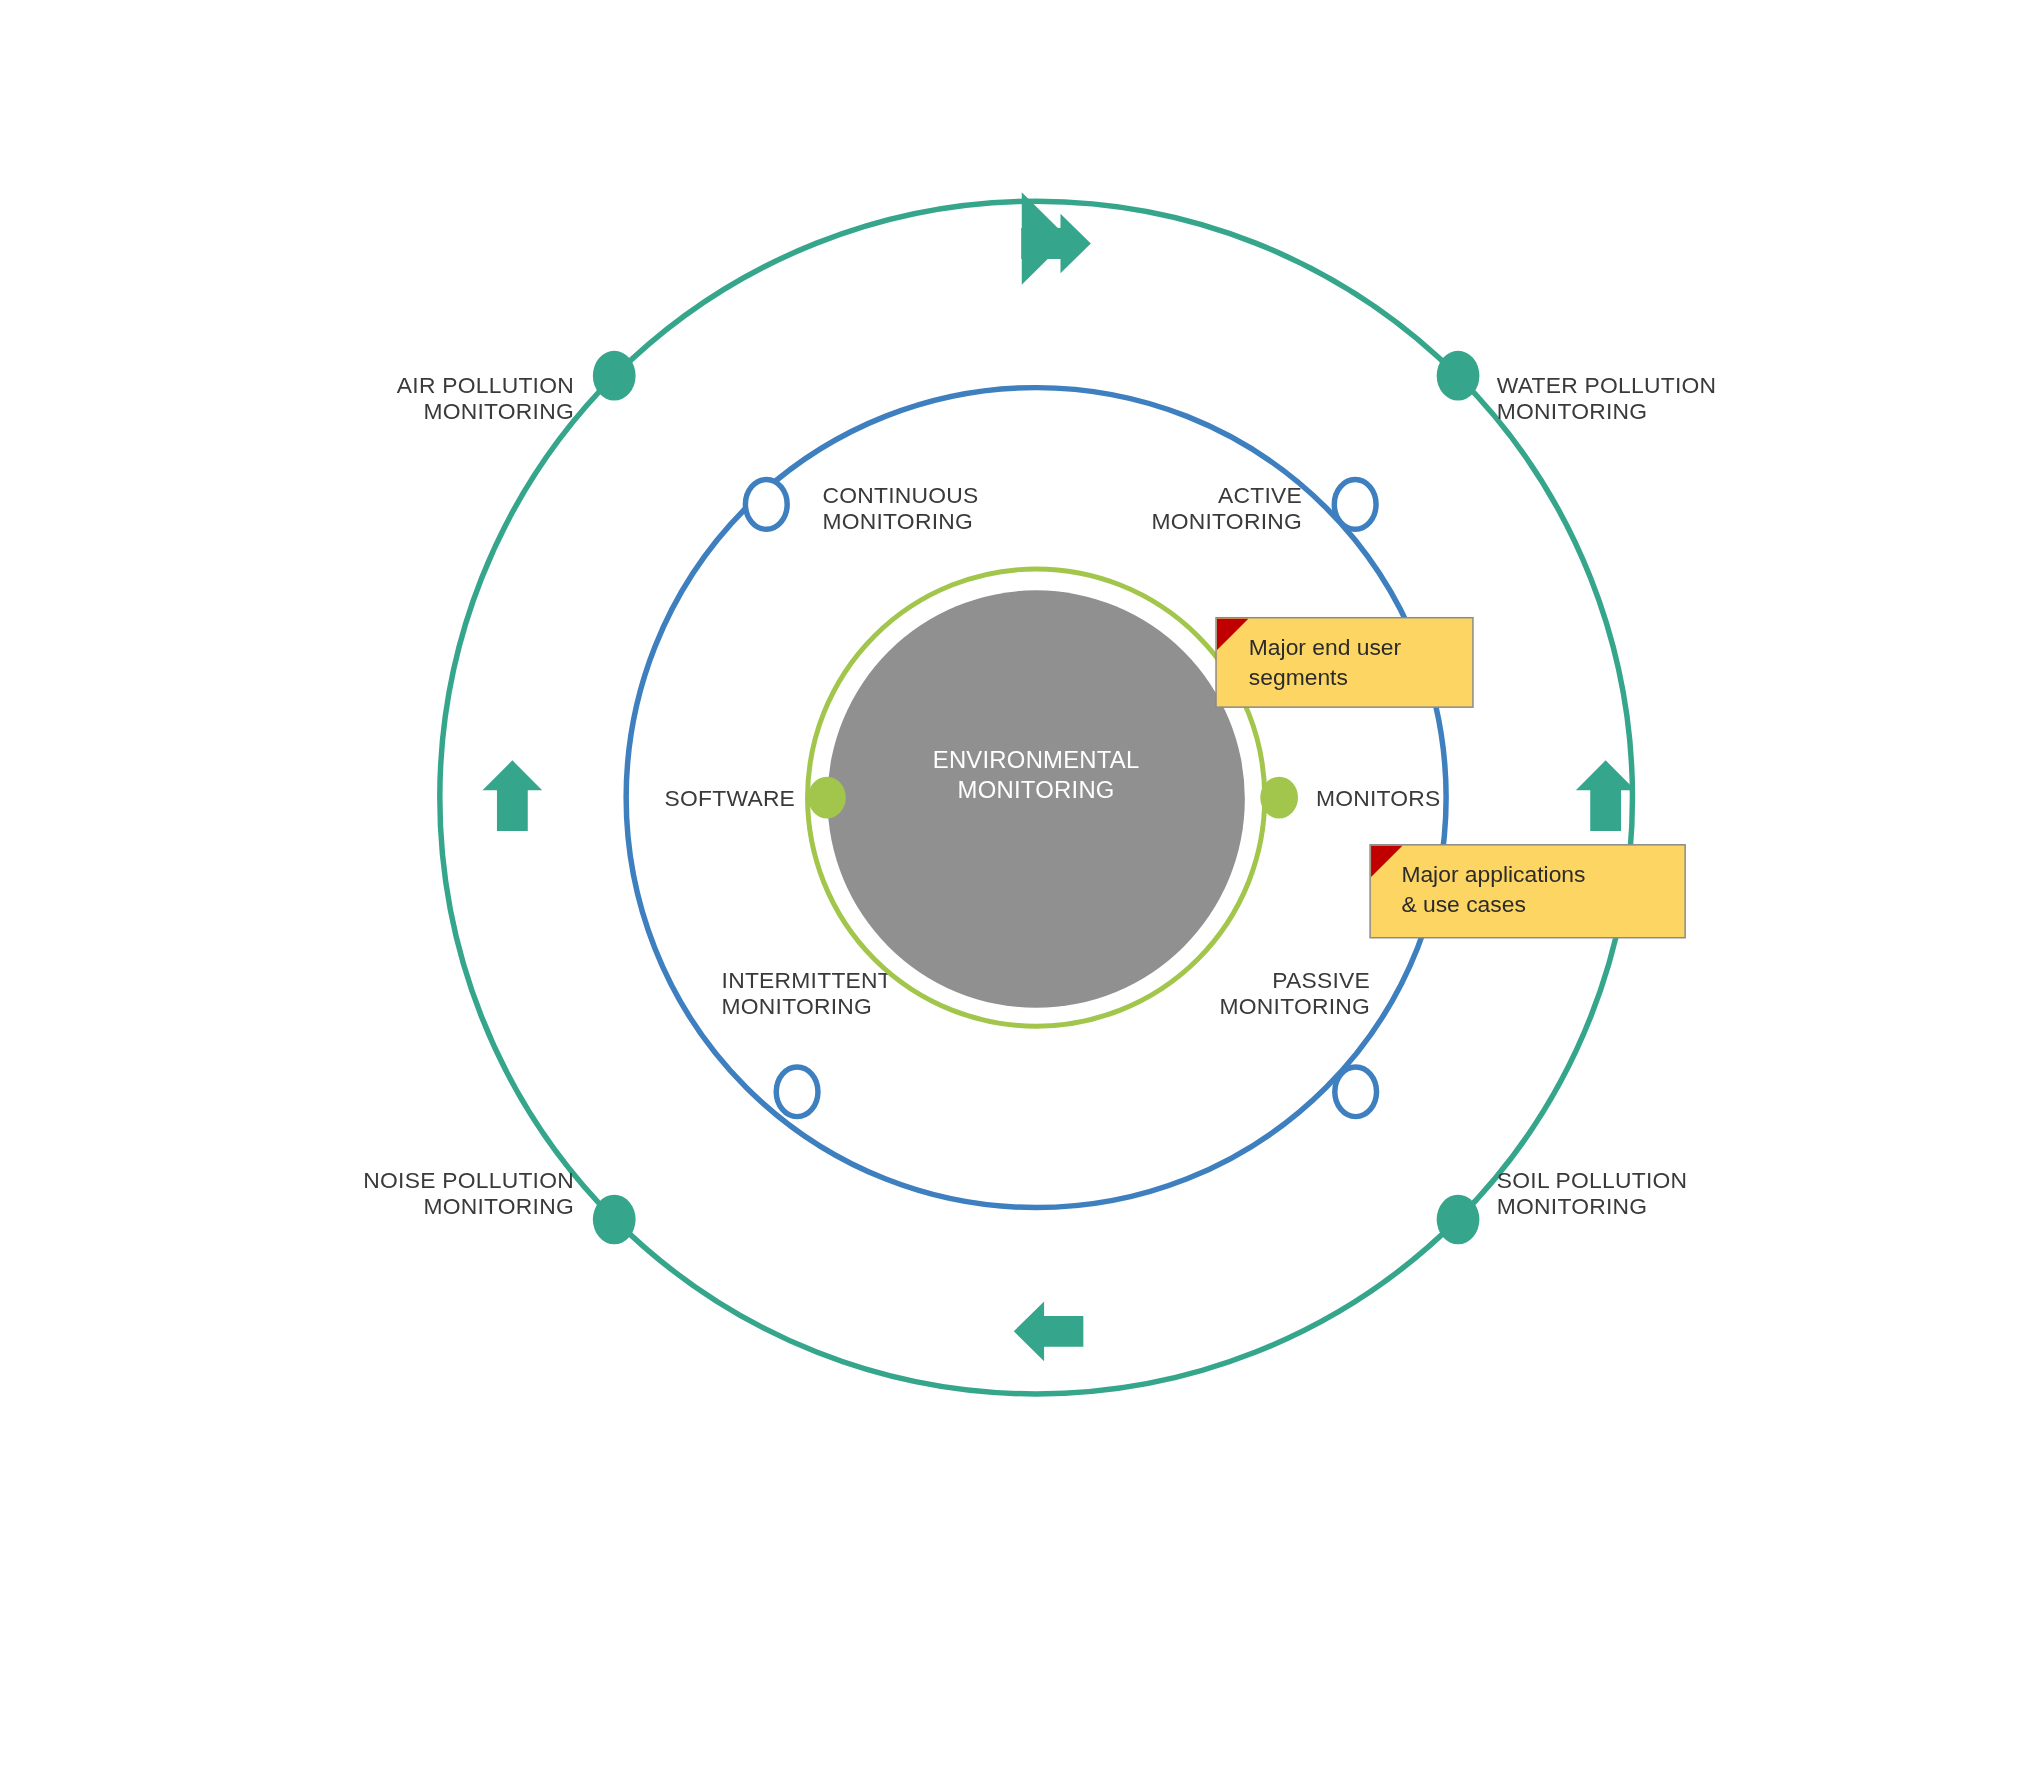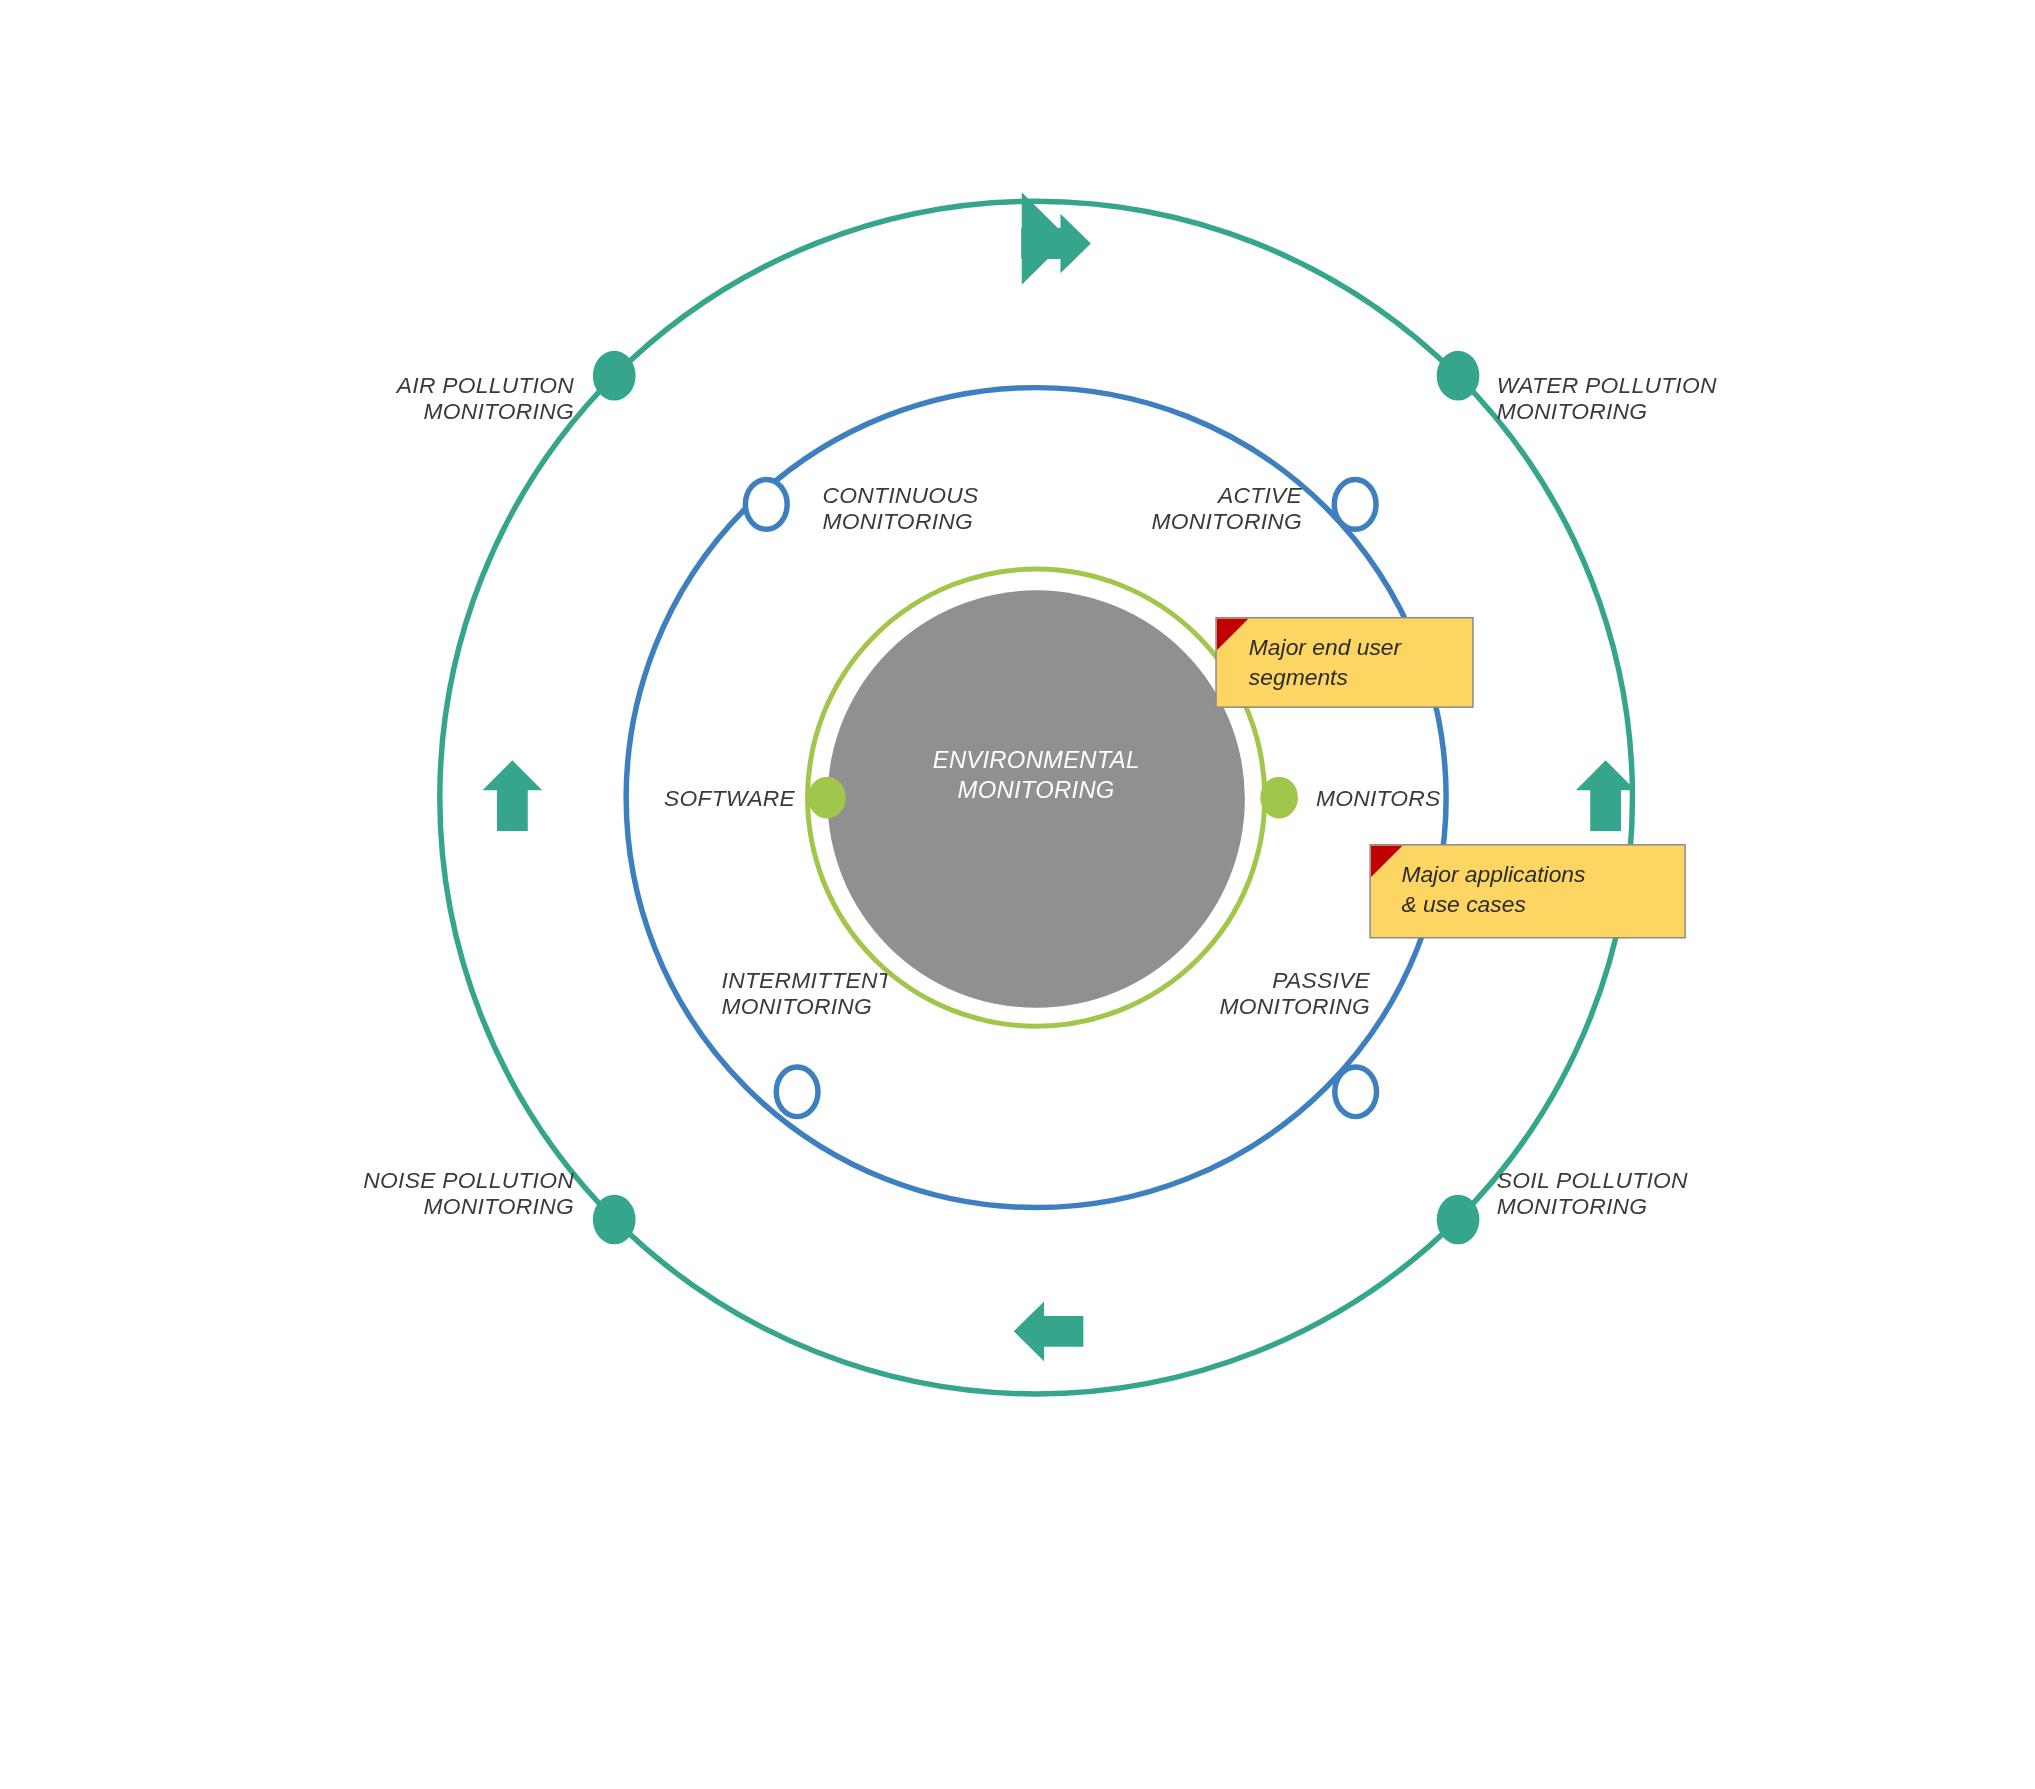--- a/index.html
+++ b/index.html
@@ -11,21 +11,20 @@
     width: 2035px;
     height: 1789px;
     font-family: "Liberation Sans", sans-serif;
     overflow: hidden;
   }
   #diagram-root {
     position: relative;
     width: 2035px;
     height: 1789px;
     background: #ffffff;
-    font-style: italic;
   }
   svg#diagram-svg {
     position: absolute;
     left: 0;
     top: 0;
     width: 2035px;
     height: 1789px;
     display: block;
   }
   .ring-label {

